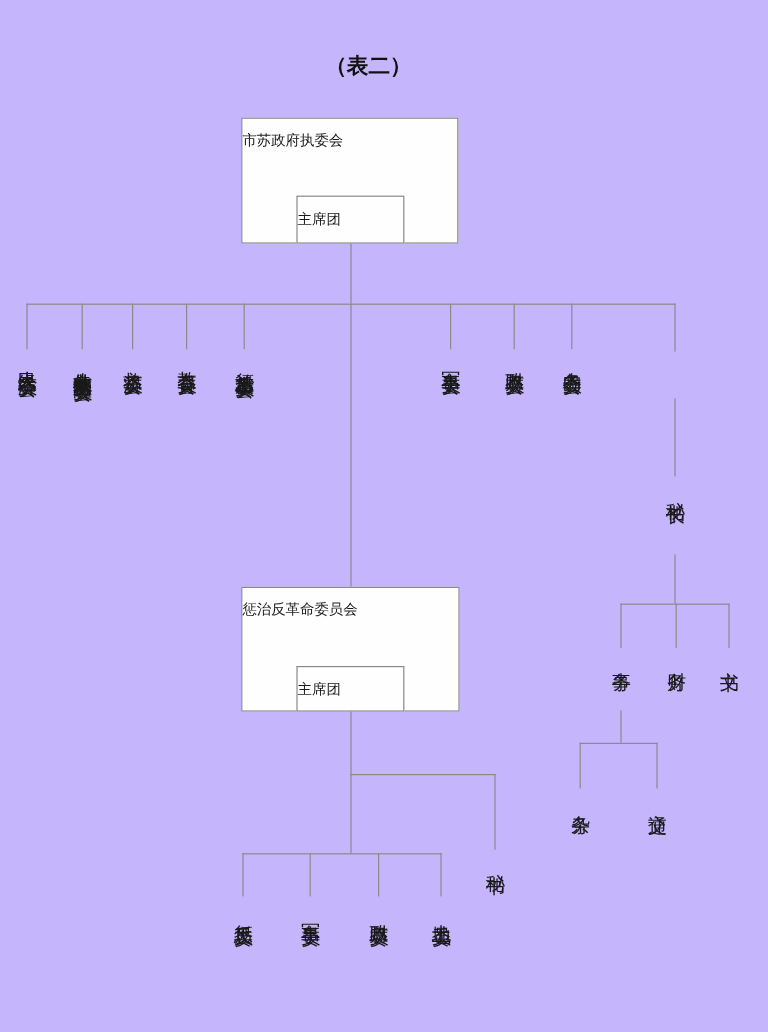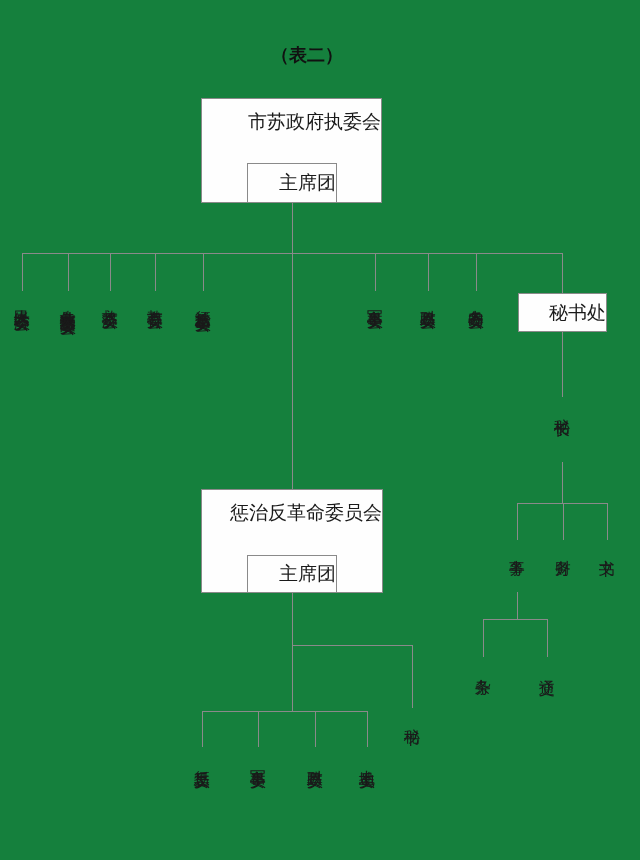--- a/index.html
+++ b/index.html
@@ -7,41 +7,41 @@
   body {
     width: 640px; height: 860px;
     position: relative;
     font-family: "Liberation Serif", "DejaVu Serif", serif;
     color: #1a1a1a;
     overflow: hidden;
   }
   .stage {
     position: absolute; left: 0; top: 0;
     width: 640px; height: 860px;
-    background: #15803d;
+    background: #c4b5fd;
   }
   .chart-title {
     position: absolute;
     left: 307px; top: 43px;
     transform: translateX(-50%);
     font-size: 18px; font-weight: bold;
     letter-spacing: 0px;
     white-space: nowrap;
     color: #111;
   }
   .box {
     position: absolute;
     border: 1px solid #8a8a8a;
     background: #fefefe;
   }
   .box-label {
     display: block;
     width: 100%;
-    text-align: right;
-    font-size: 19px;
+    text-align: left;
+    font-size: 12px;
     letter-spacing: 0px;
     white-space: nowrap;
   }
   .box-label.pad-top { margin-top: 10px; }
   .box.center-flex { display: flex; align-items: center; justify-content: center; }
   .hline { position: absolute; height: 1px; background: #8a8a8a; }
   .vline { position: absolute; width: 1px; background: #8a8a8a; }
   .vtext {
     position: absolute;
     writing-mode: vertical-rl;
@@ -87,23 +87,20 @@
   <div class="vtext" style="left:22px;  top:297px;">人民经济委员会</div>
   <div class="vtext" style="left:68px;  top:297px;">失业救济劳动保险委员会</div>
   <div class="vtext" style="left:110px; top:297px;">救济委员会</div>
   <div class="vtext" style="left:155px; top:297px;">教育委员会</div>
   <div class="vtext" style="left:203px; top:297px;">惩治反革命委员会</div>
 
   <div class="vtext" style="left:375px; top:297px;">军事委员会</div>
   <div class="vtext" style="left:428px; top:297px;">财政委员会</div>
   <div class="vtext" style="left:476px; top:297px;">内务委员会</div>
 
-  <div class="box center-flex" style="left:518px; top:293px; width:89px; height:39px;">
-    <span class="box-label">秘书处</span>
-  </div>
 
   <div class="vline" style="left:562px; top:332px; height:65px;"></div>
   <div class="vtext" style="left:562px; top:406px;">秘书长</div>
   <div class="vline" style="left:562px; top:462px; height:41px;"></div>
   <div class="hline" style="left:517px; top:503px; width:91px;"></div>
   <div class="vline" style="left:517px; top:503px; height:37px;"></div>
   <div class="vline" style="left:563px; top:503px; height:37px;"></div>
   <div class="vline" style="left:607px; top:503px; height:37px;"></div>
 
   <div class="vtext" style="left:517px; top:547px;">事务</div>

